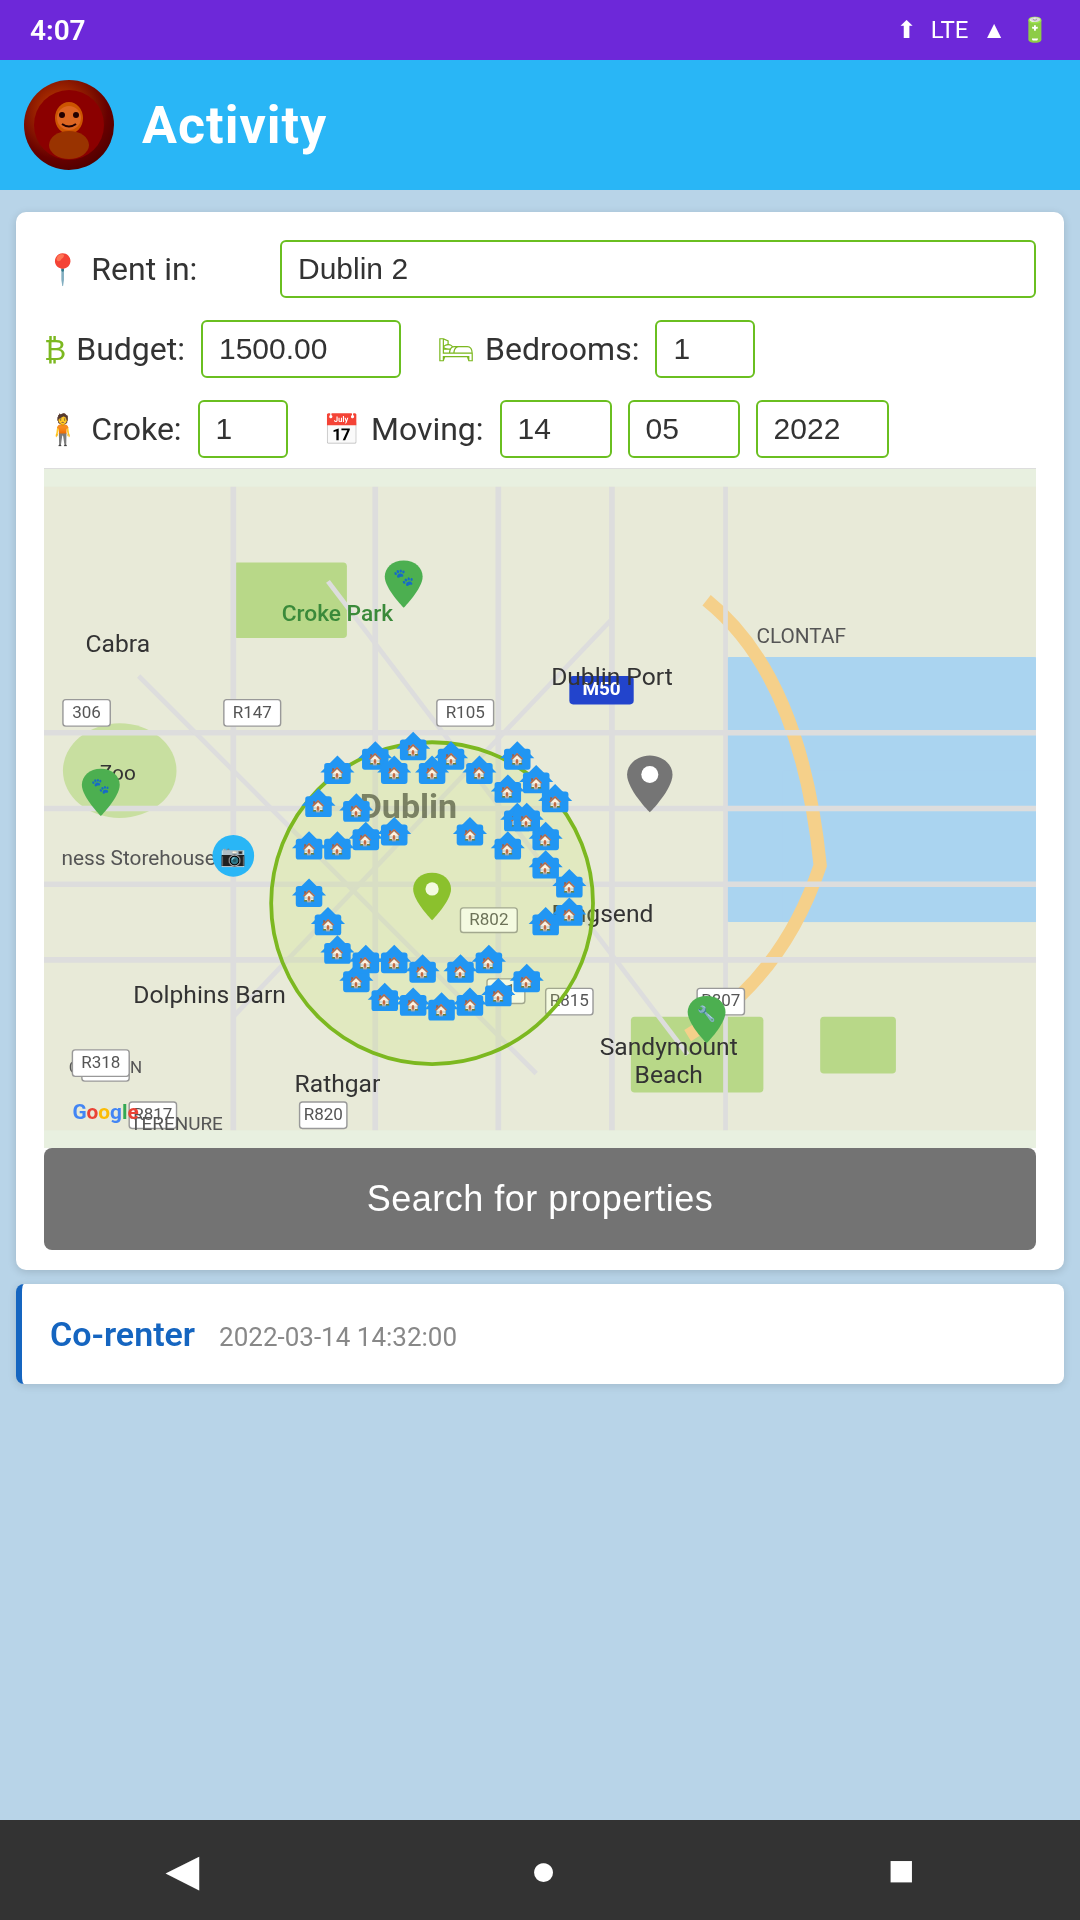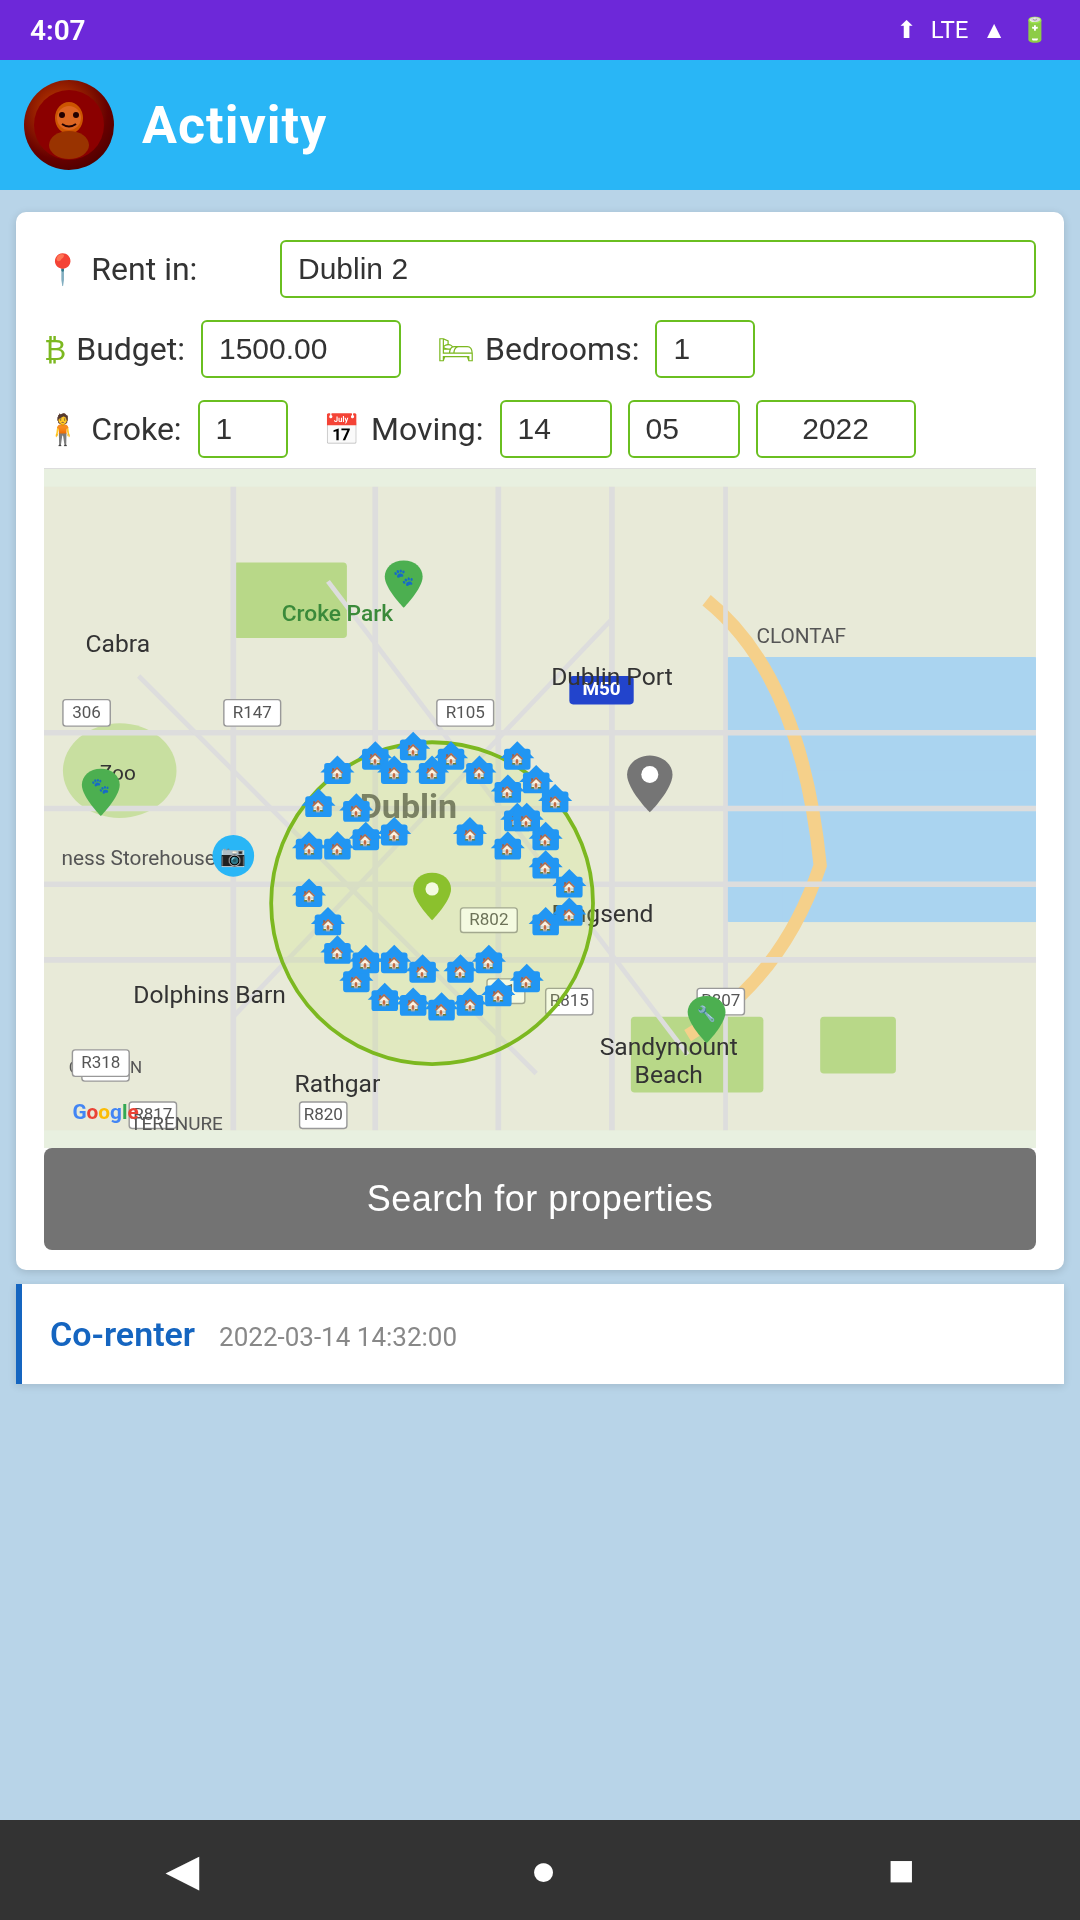--- a/index.html
+++ b/index.html
@@ -99,21 +99,21 @@
       font-size: 30px;
       color: #333;
       outline: none;
       background: white;
     }
     .input-location { flex: 1; min-width: 0; }
     .input-budget { width: 200px; }
     .input-bedrooms { width: 100px; }
     .input-radius { width: 90px; }
     .input-date { width: 112px; }
-    .input-year { width: 160px; text-align: center; }
+    .input-year { width: 133px; }
 
     .row-location { }
     .row-budget { }
     .row-radius { }
 
     .label-col { min-width: 220px; }
 
     
     .map-container {
       width: 100%;
@@ -141,21 +141,21 @@
       padding: 30px;
       font-size: 36px;
       font-weight: 400;
       cursor: pointer;
       letter-spacing: 0.5px;
     }
 
     
     .activity-card {
       background: white;
-      border-radius: 0;
+      border-radius: 8px;
       padding: 30px 28px;
       box-shadow: 0 2px 8px rgba(0,0,0,0.12);
       display: flex;
       align-items: center;
       gap: 0;
       border-left: 6px solid #1565c0;
     }
     .activity-info { }
     .activity-title {
       font-size: 34px;

